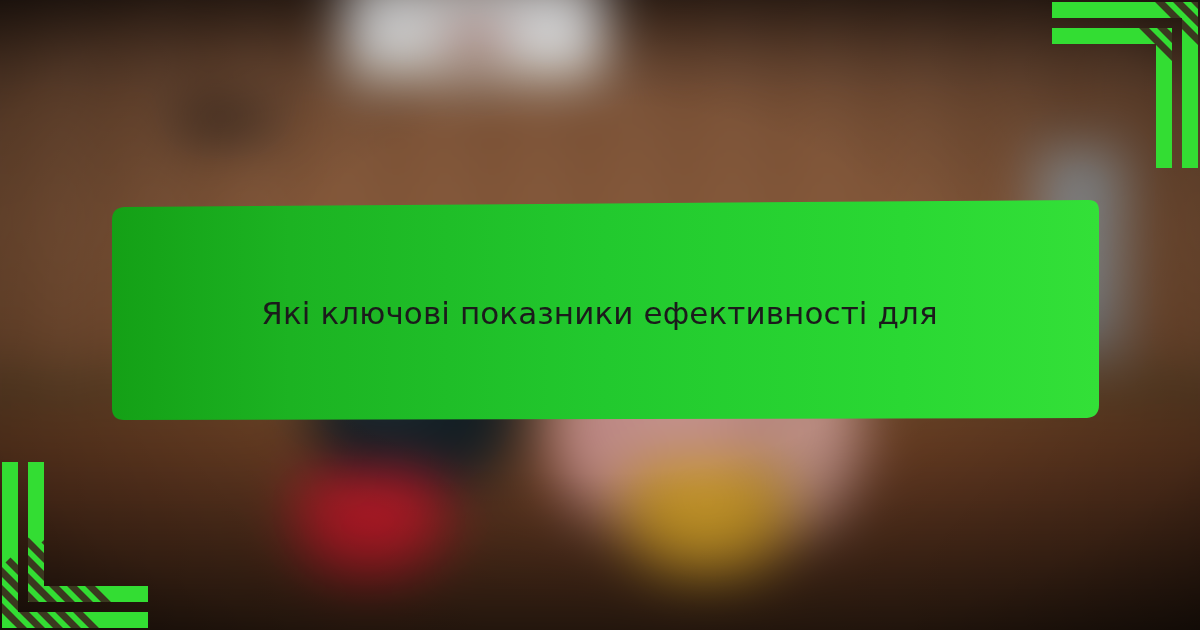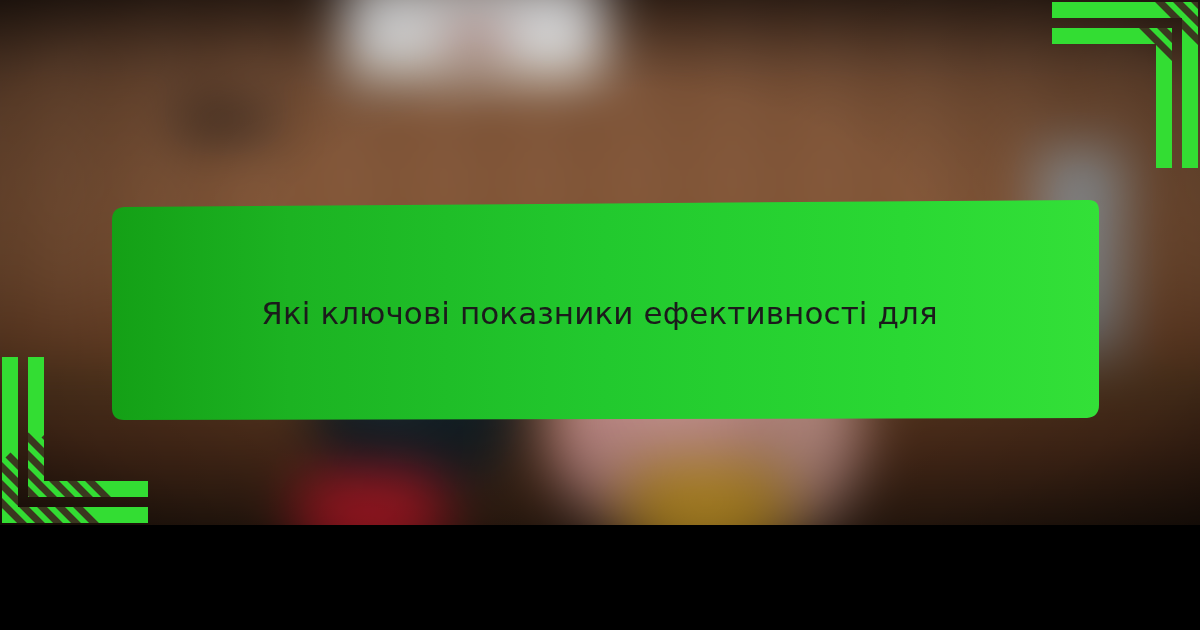--- a/index.html
+++ b/index.html
@@ -8,21 +8,21 @@
     padding: 0;
     background: #000;
   }
   body {
     font-family: "DejaVu Sans", sans-serif;
   }
 
   #stage {
     position: relative;
     width: 1200px;
-    height: 525px;
+    height: 630px;
     overflow: hidden;
     background: #4a3228;
   }
 
   
   .bg-photo {
     position: absolute;
     inset: -60px;
     filter: blur(26px) saturate(1.05);
     -webkit-filter: blur(26px) saturate(1.05);

